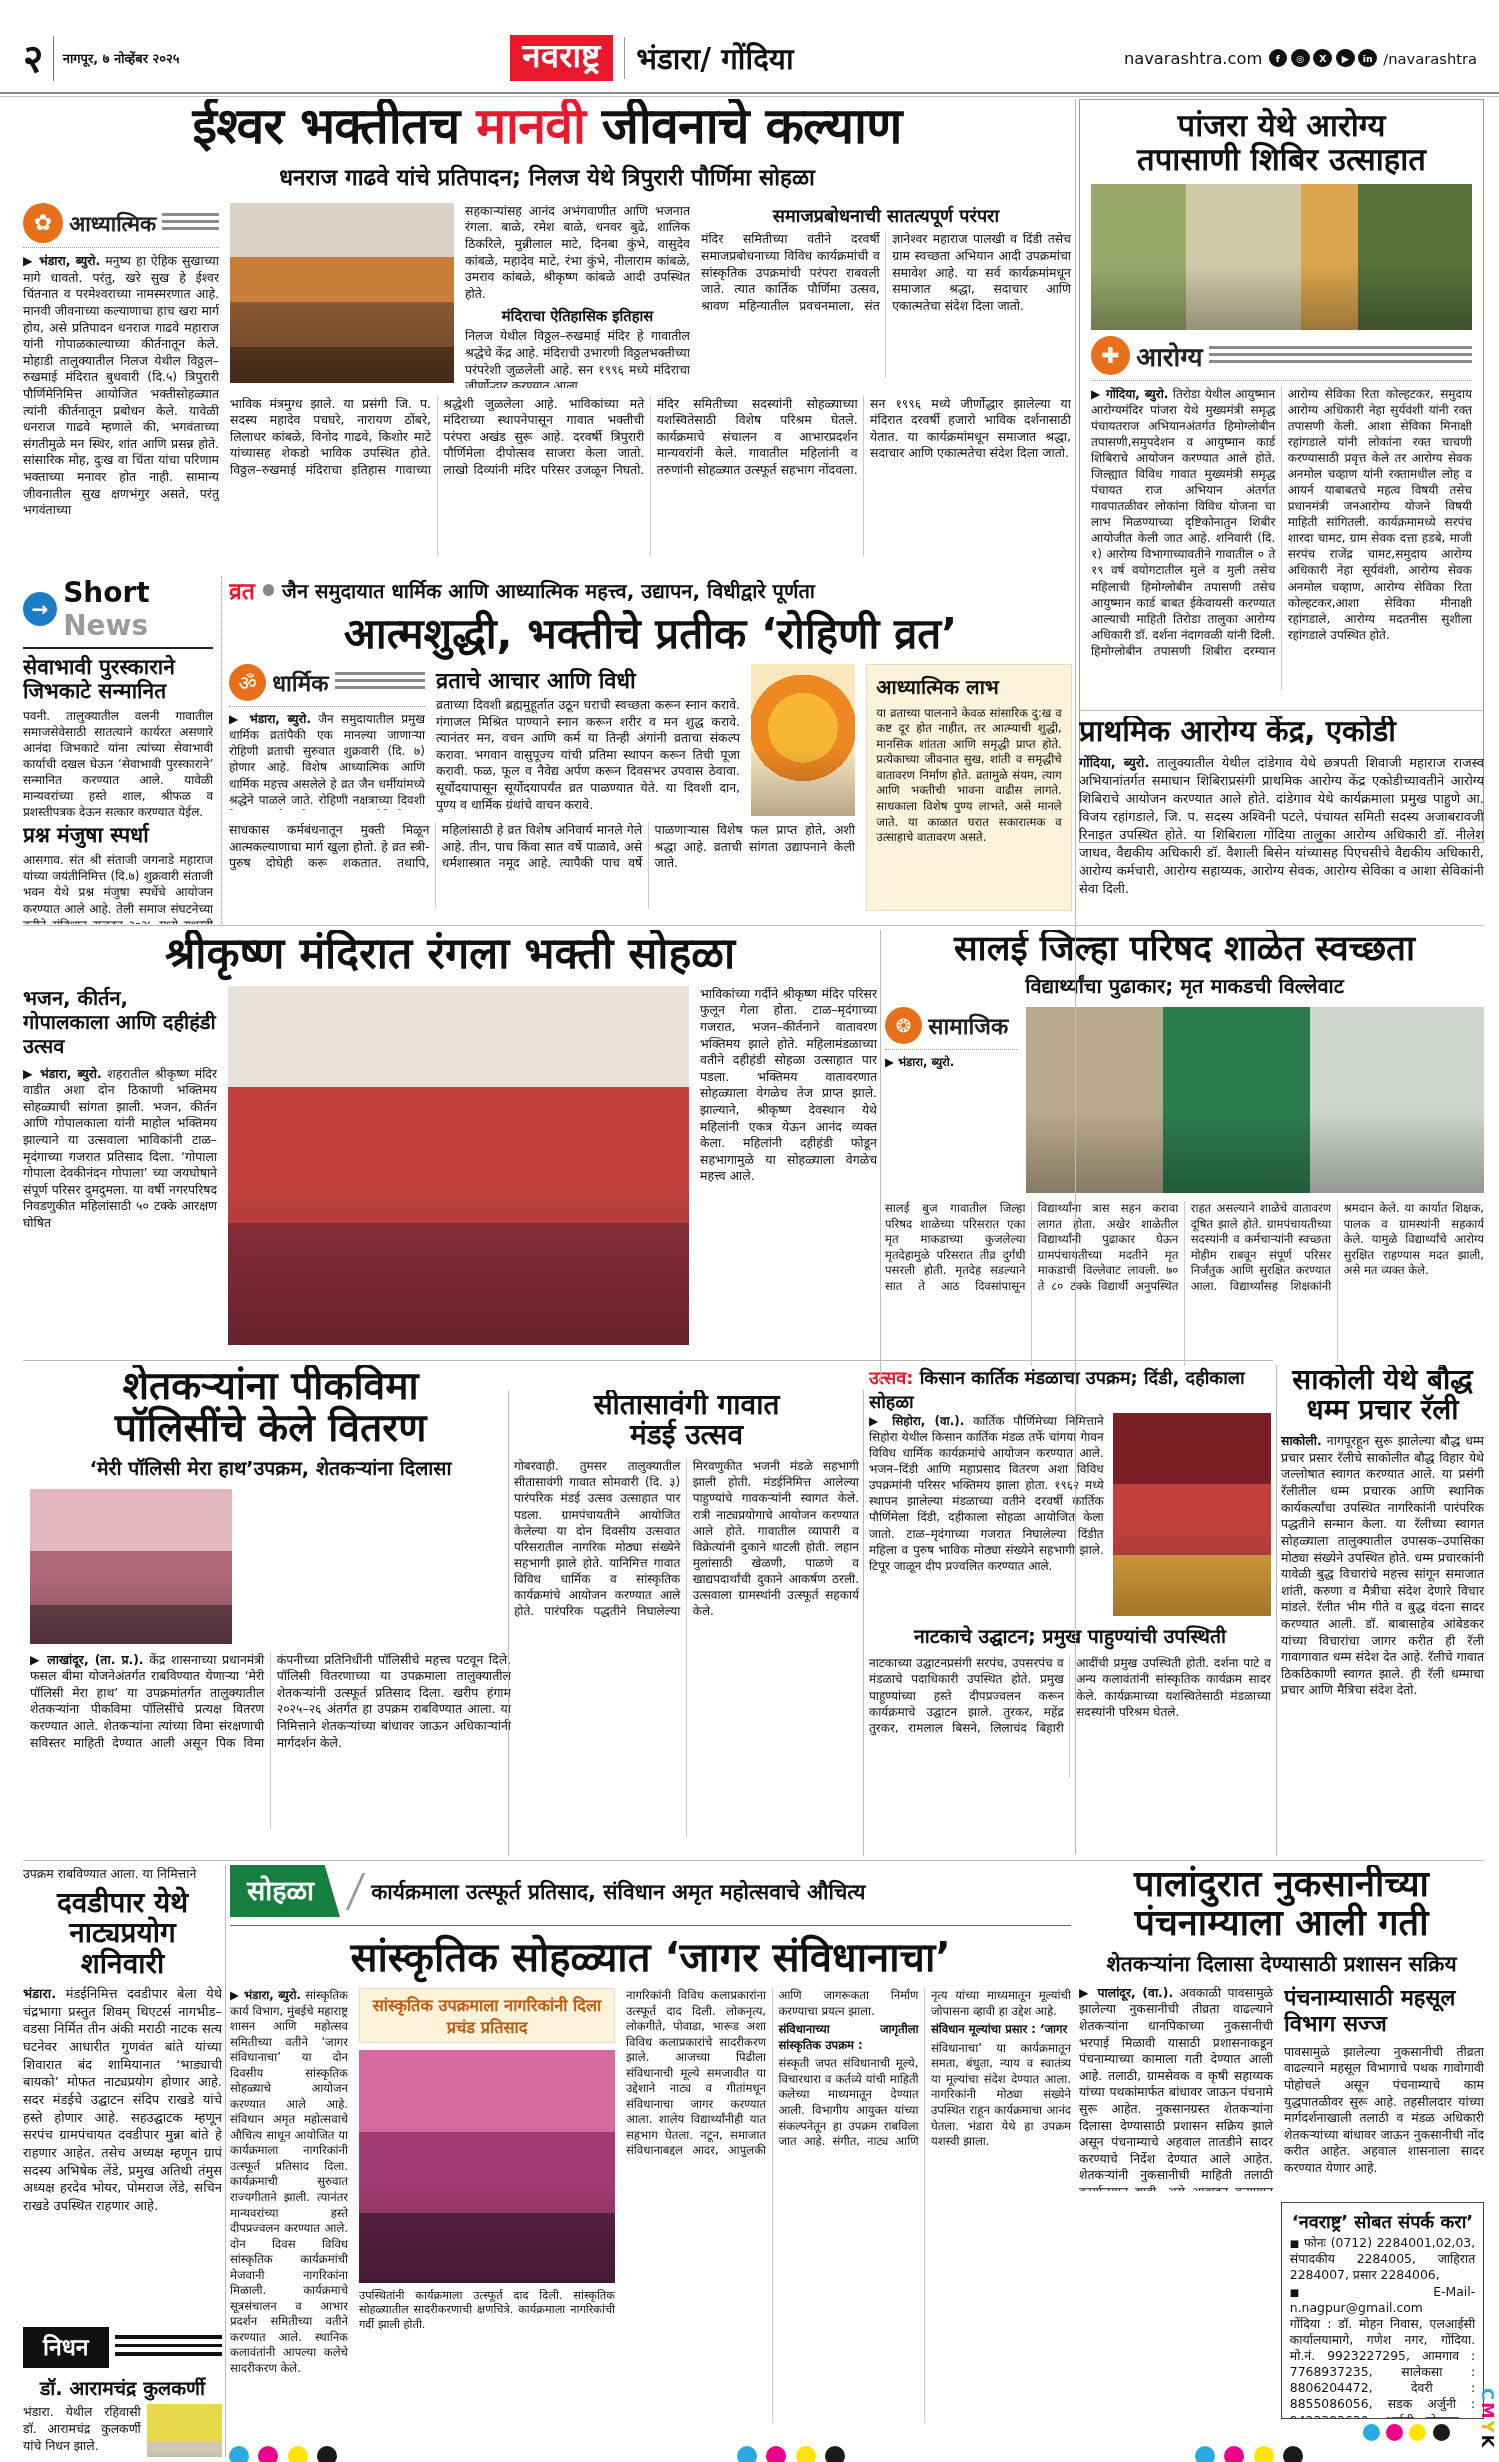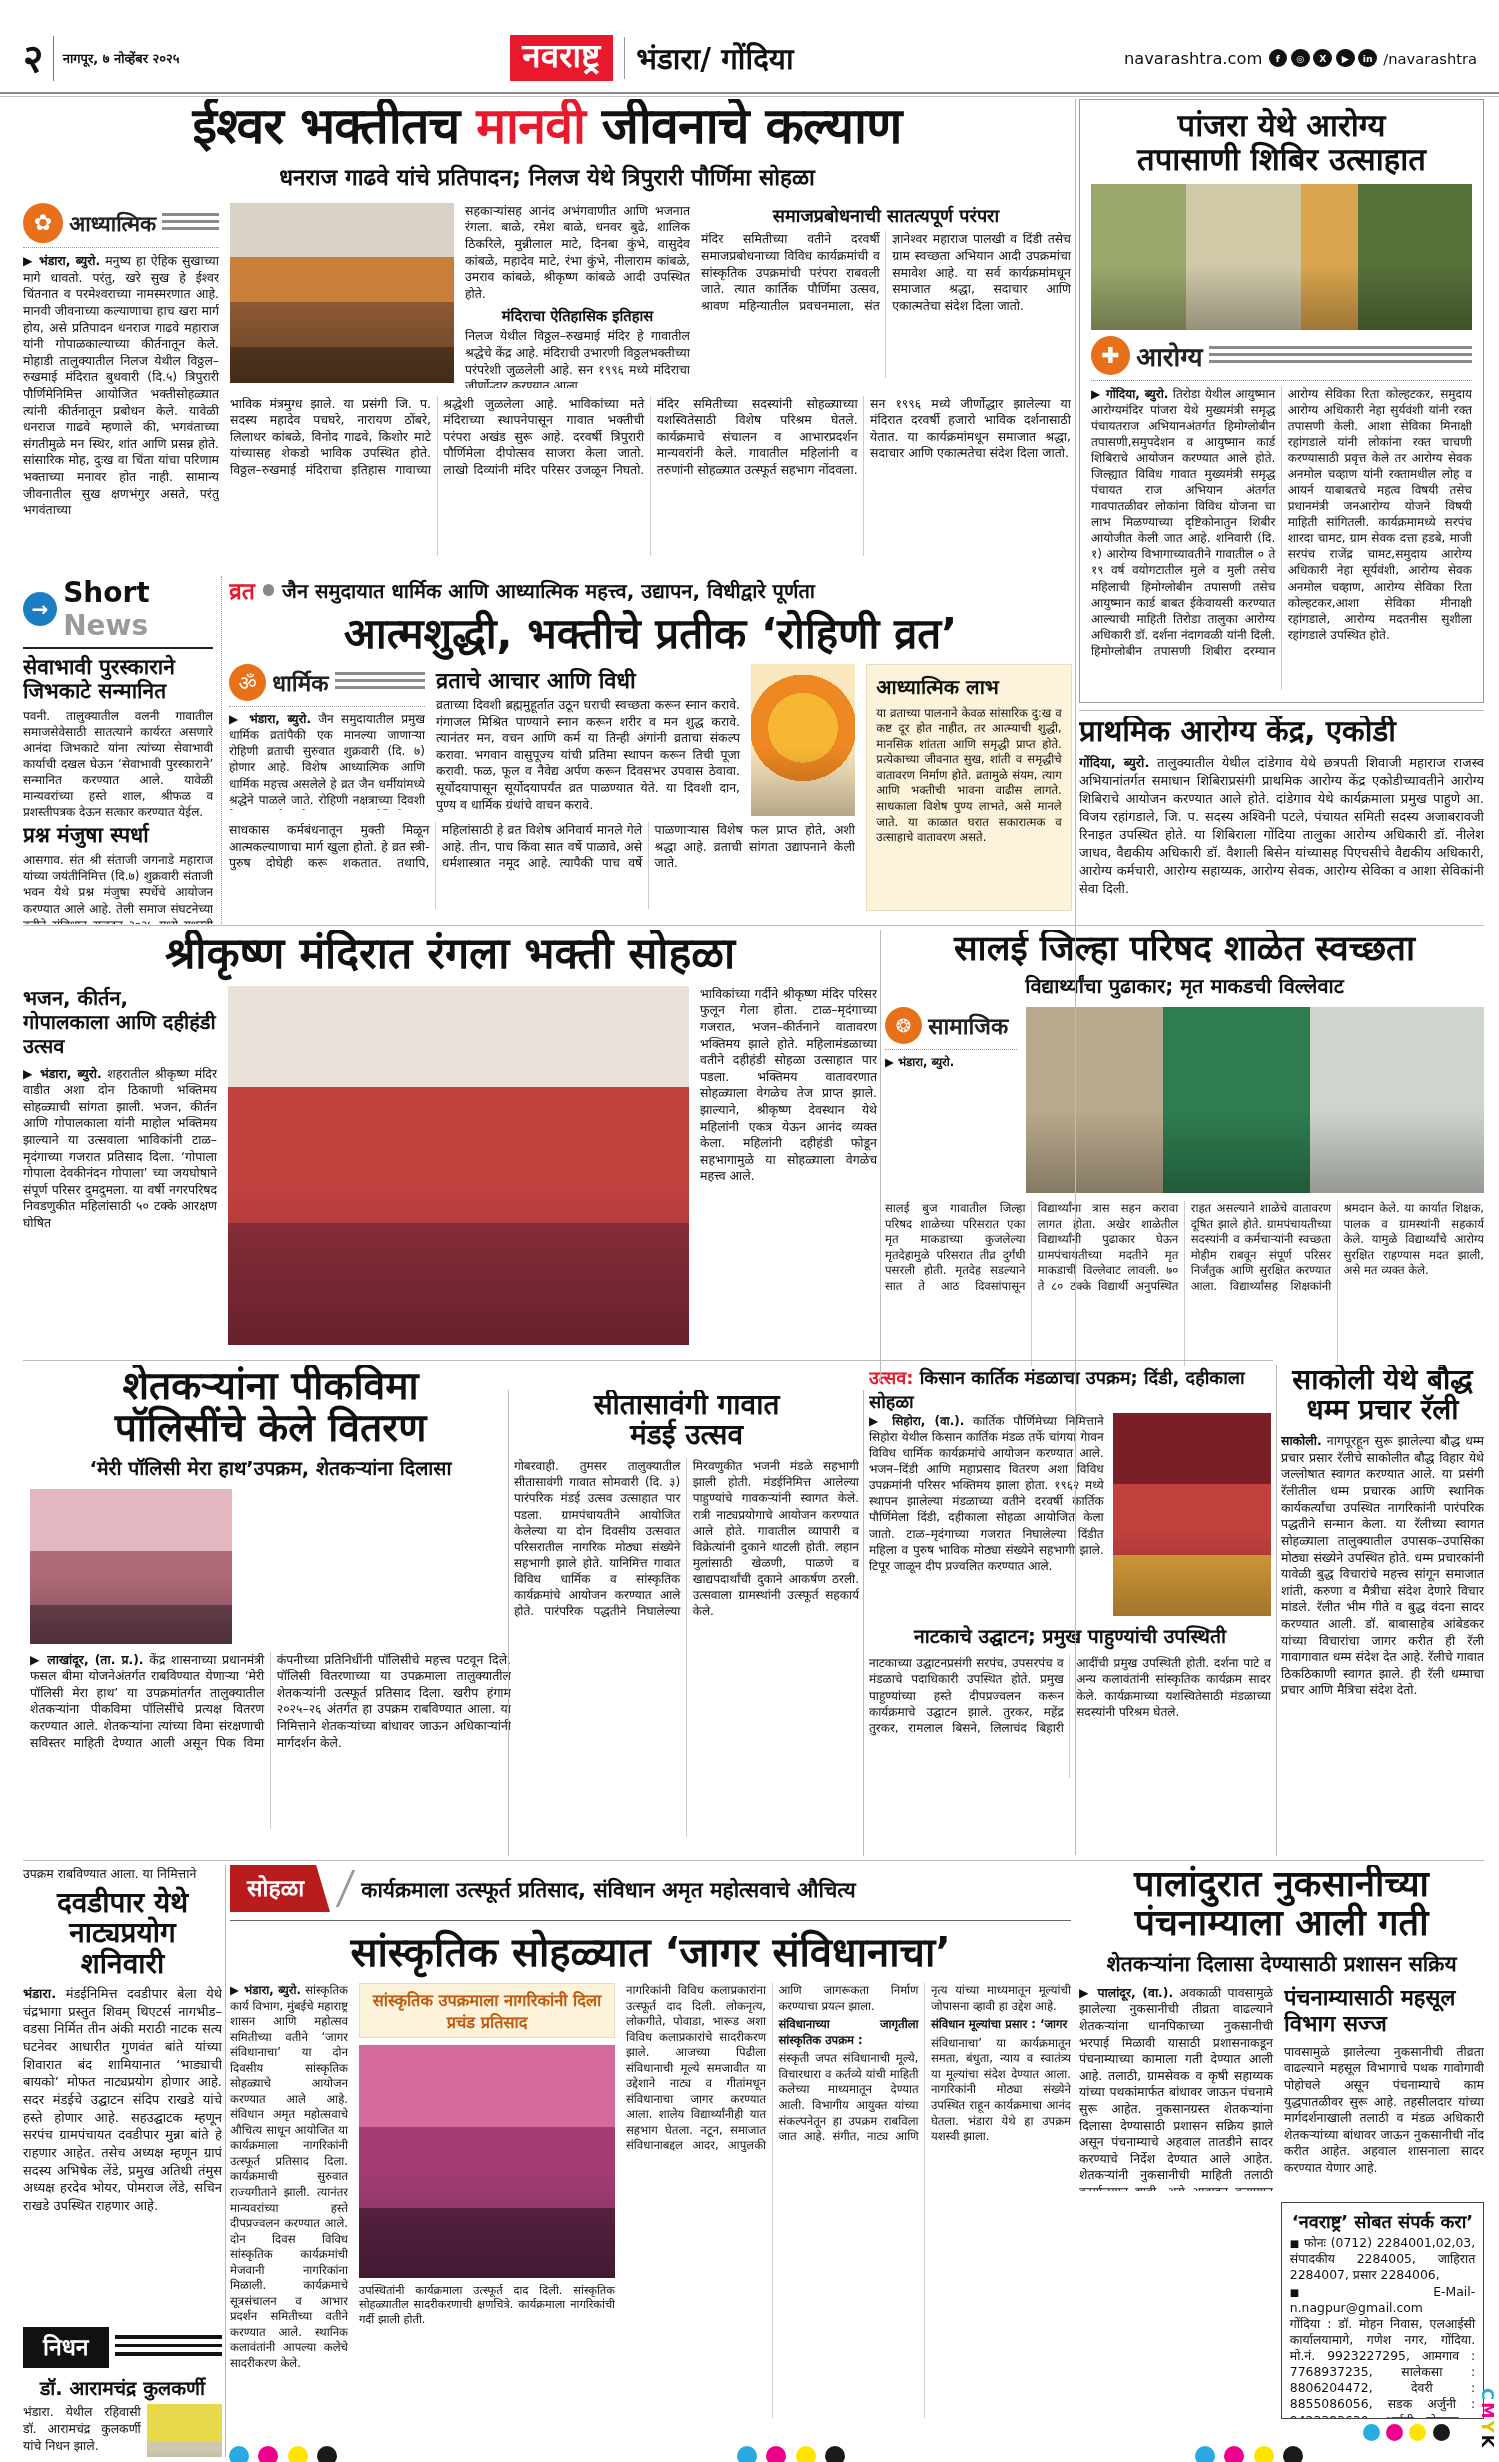--- a/index.html
+++ b/index.html
@@ -62,21 +62,21 @@
   .lead-right { flex:1; display:flex; flex-direction:column; gap:7.8px; }
   .lead-top { display:flex; gap:11px; height:185px; }
   .lead-photo { width:224px; height:180px; flex:none; }
   .lead-colA { width:225px; flex:none; }
   .lead-colB { flex:1; }
   .inline-head { font-weight:bold; font-size:14.7px; text-align:center; margin:3.1px 0; }
   .colB-head { font-weight:bold; font-size:18px; text-align:center; margin-bottom:4.7px; }
   .lead-bottom { height:160px; }
 
   
-  .art-camp { position:absolute; left:1079px; top:99px; width:405px; height:604px; border:0.8px solid #9a9a9a; padding:9.3px 11px; overflow:hidden; }
+  .art-camp { position:absolute; left:1079px; top:99px; width:405px; height:744px; border:0.8px solid #9a9a9a; padding:9.3px 11px; overflow:hidden; }
   .art-camp h2 { font-size:31px; text-align:center; font-weight:bold; }
   .camp-photo { width:100%; height:146px; margin:7.8px 0 6.2px; }
   .camp-body { height:304px; font-size:12px; }
 
   .art-ekodi { position:absolute; left:1079px; top:716px; width:405px; height:203px; overflow:hidden; }
   .art-ekodi h2 { font-size:29.5px; font-weight:bold; margin-bottom:6.2px; }
   .art-ekodi .body-txt { font-size:13px; line-height:1.38; }
 
   
   .art-rohini { position:absolute; left:229px; top:574px; width:843px; height:348px; overflow:hidden; }
@@ -163,21 +163,21 @@
   .obit-row { display:flex; gap:6.2px; }
   .obit-row .body-txt { flex:1; font-size:12.4px; }
   .obit-photo { width:75px; height:84px; flex:none; }
   .dots { display:flex; gap:7.8px; margin-top:7.8px; }
   .dots i { width:20px; height:20px; border-radius:50%; display:block; }
   .dot-c { background:#29abe2; } .dot-m { background:#ec008c; } .dot-y { background:#ffe400; } .dot-k { background:#1a1a1a; }
 
   
   .art-sans { position:absolute; left:230px; top:1865px; width:841px; height:595px; overflow:hidden; }
   .sans-tabrow { display:flex; align-items:center; gap:14px; border-bottom:1.6px solid #666; padding-bottom:7.8px; }
-  .sans-tab { background:#b91c1c; color:#fff; font-size:23px; font-weight:bold; padding:6.2px 26px 9.3px 17px; clip-path:polygon(0 0, 86% 0, 100% 100%, 0 100%); }
+  .sans-tab { background:#15803d; color:#fff; font-size:27px; font-weight:bold; padding:6.2px 26px 9.3px 17px; clip-path:polygon(0 0, 86% 0, 100% 100%, 0 100%); }
   .sans-slash { width:3.1px; height:37px; background:#999; transform:skewX(-24deg); }
   .sans-kicker { font-size:21px; font-weight:bold; }
   .art-sans h2 { font-size:40px; font-weight:bold; text-align:center; margin:9.3px 0; }
   .sans-row { display:flex; gap:11px; height:435px; }
   .sans-c1 { width:118px; flex:none; font-size:11.6px; }
   .sans-mid { width:256px; flex:none; display:flex; flex-direction:column; gap:6.2px; }
   .sans-high { background:#fdf3da; border:0.8px solid #e8ddb8; color:#c05a10; font-size:16.3px; font-weight:bold; text-align:center; padding:4.7px 6.2px; }
   .sans-photo { width:100%; height:233px; }
   .sans-cap { font-size:11.3px; line-height:1.3; text-align:justify; }
   .sans-right { flex:1; font-size:11.6px; }

